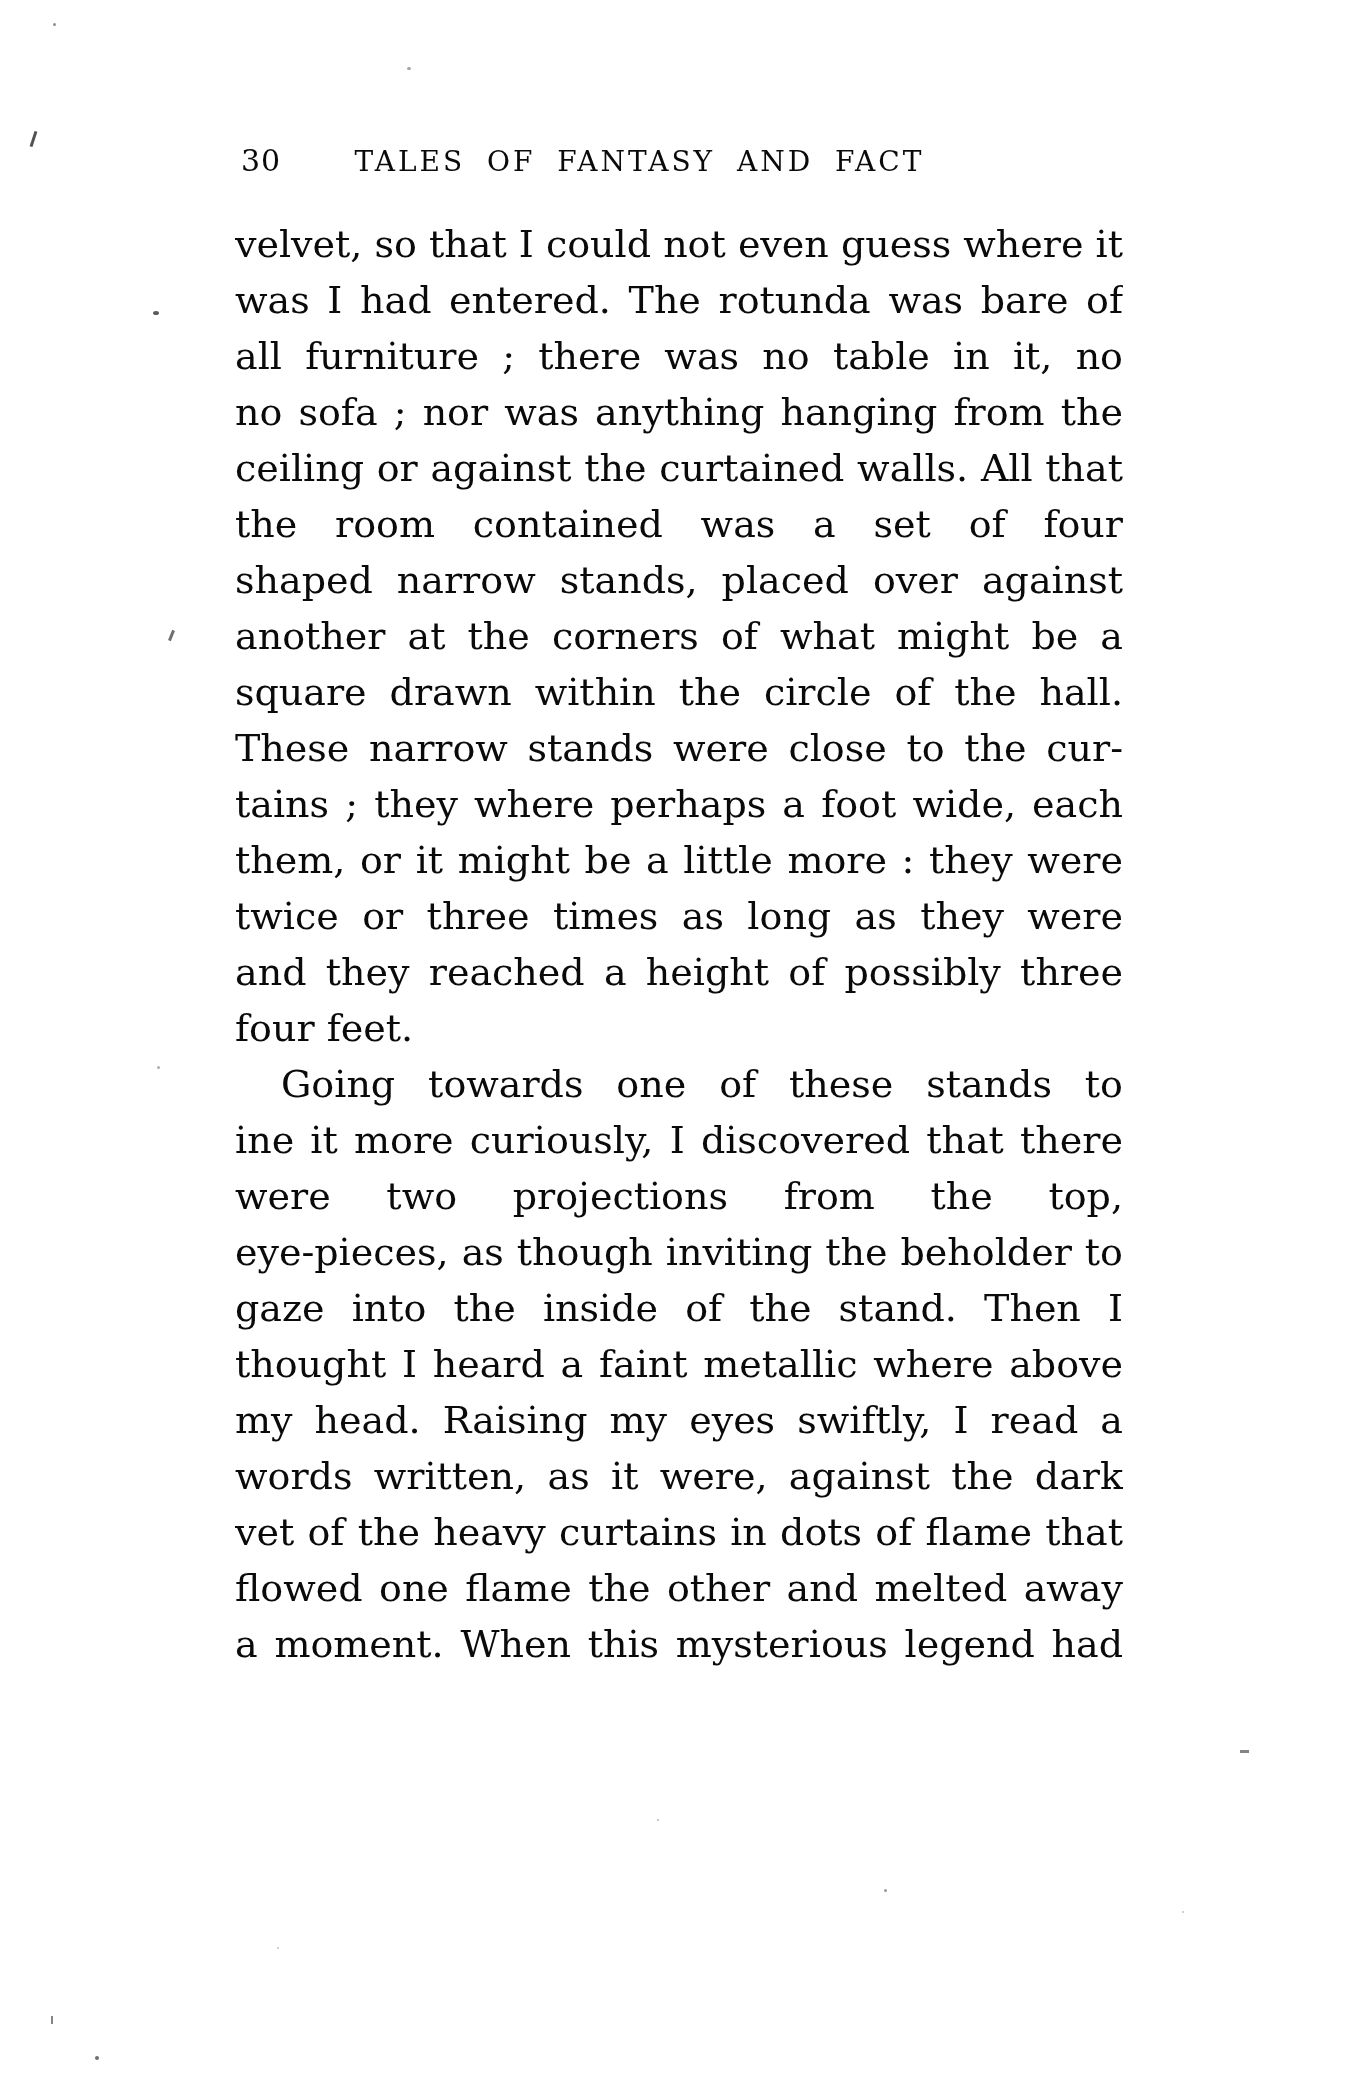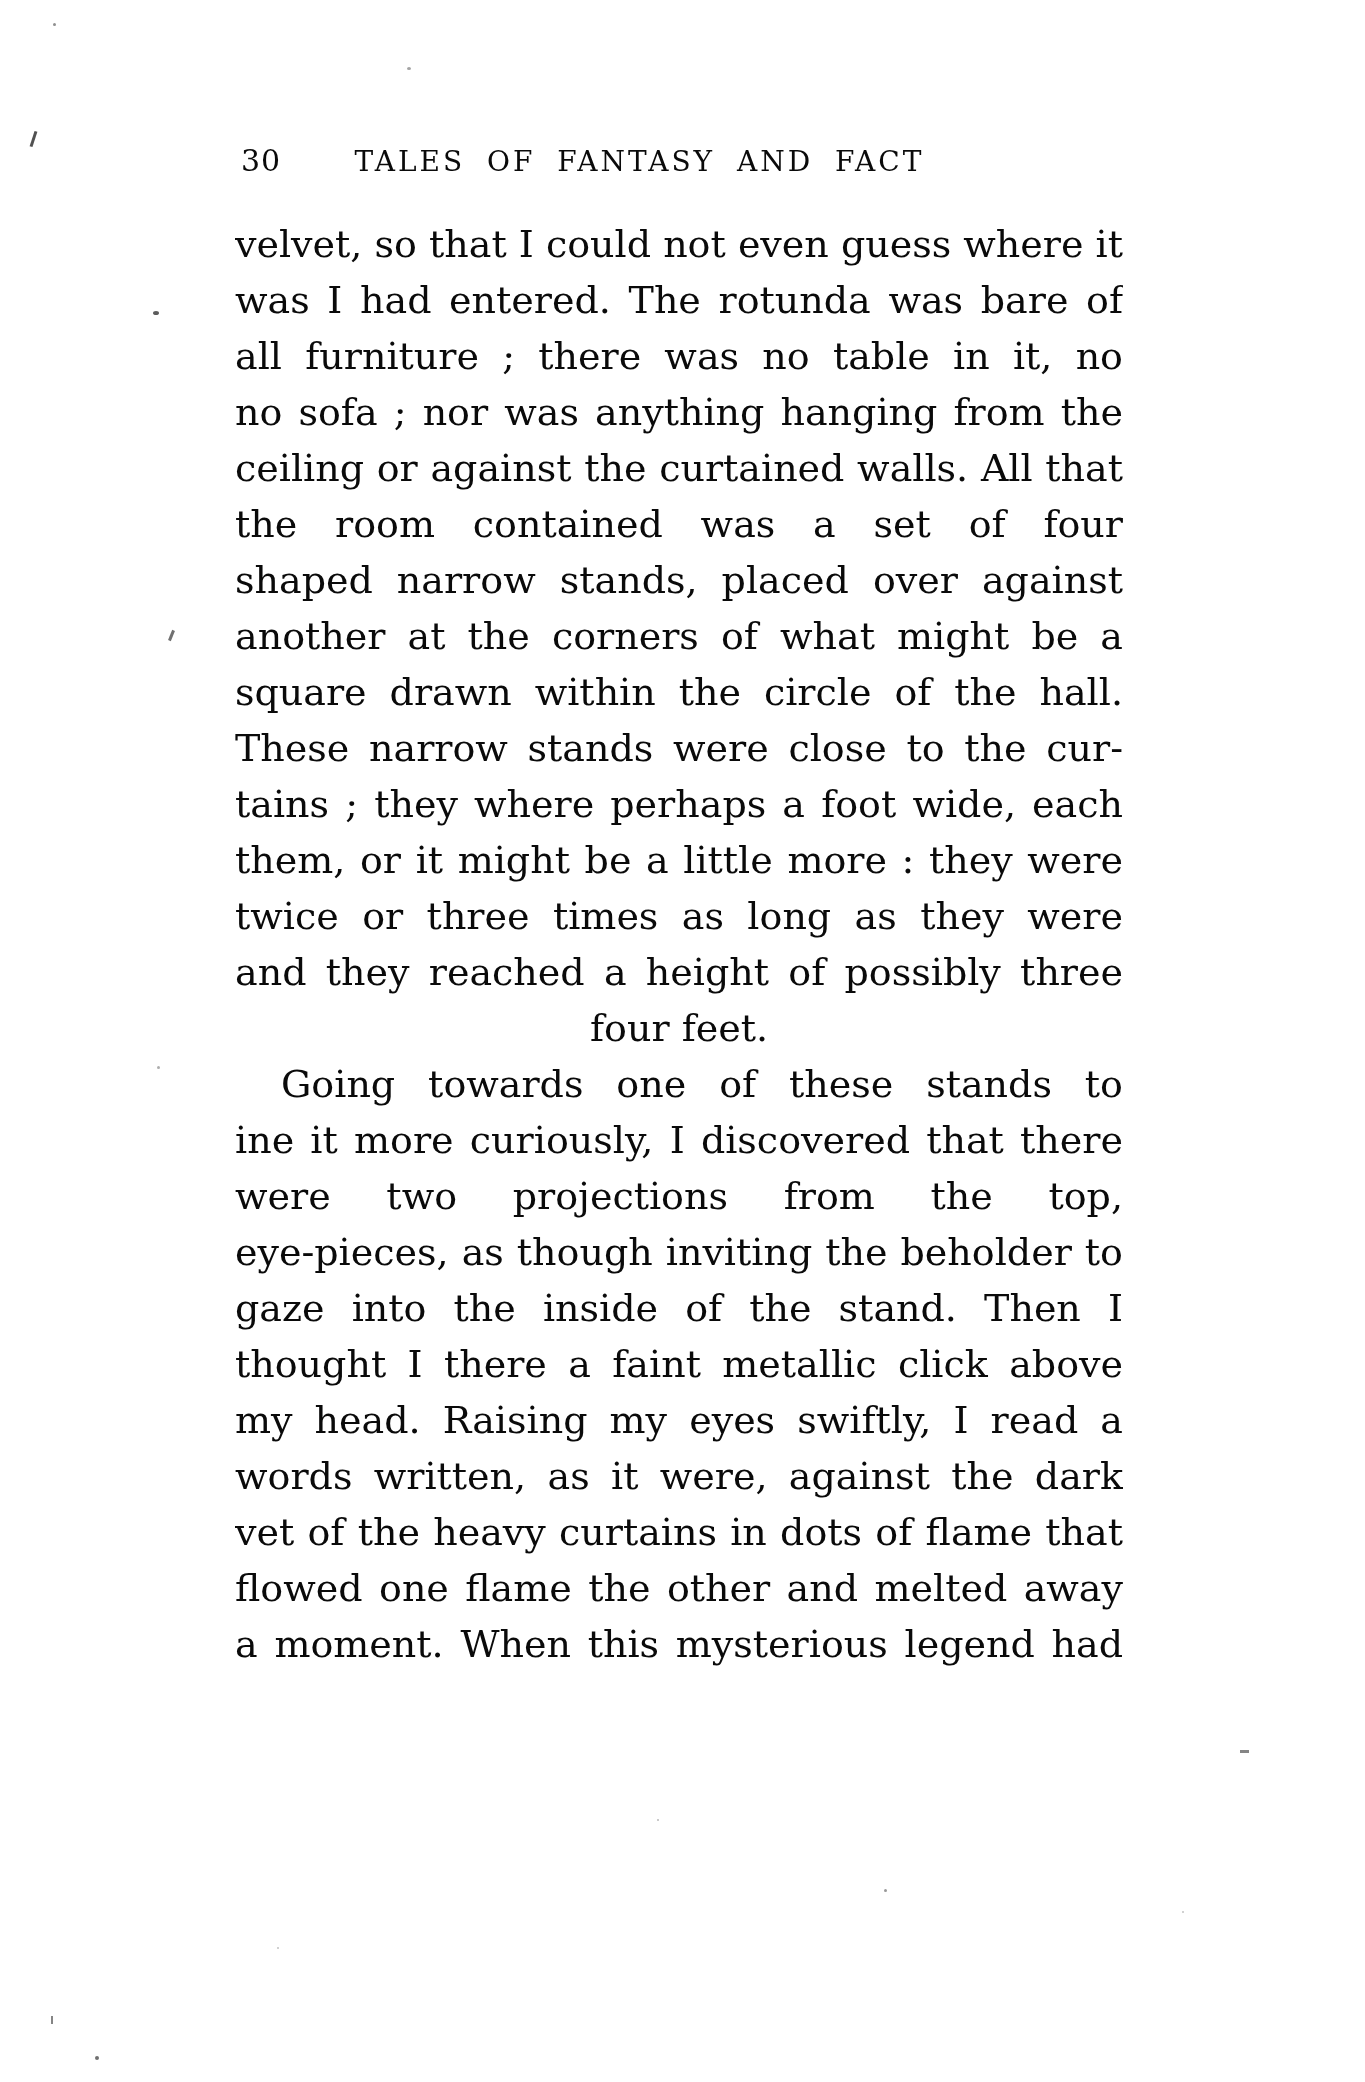--- a/index.html
+++ b/index.html
@@ -59,21 +59,21 @@
     text-align: justify;
     white-space: normal;
   }
   .line::after {
     content: "";
     display: inline-block;
     width: 100%;
     height: 0;
   }
   .line.no-just {
-    text-align: center;
+    text-align: left;
   }
   .line.no-just::after {
     content: none;
   }
   .line.indent {
     text-indent: 46px;
   }
   .speck {
     position: absolute;
     background: #333;
@@ -103,21 +103,21 @@
       <div class="line">tains ; they where perhaps a foot wide, each of</div>
       <div class="line">them, or it might be a little more : they were</div>
       <div class="line">twice or three times as long as they were wide ;</div>
       <div class="line">and they reached a height of possibly three or</div>
       <div class="line no-just">four feet.</div>
       <div class="line indent">Going towards one of these stands to exam-</div>
       <div class="line">ine it more curiously, I discovered that there</div>
       <div class="line">were two projections from the top, resembling</div>
       <div class="line">eye-pieces, as though inviting the beholder to</div>
       <div class="line">gaze into the inside of the stand.  Then I</div>
-      <div class="line">thought I there a faint metallic click above</div>
+      <div class="line">thought I heard a faint metallic where above</div>
       <div class="line">my head.  Raising my eyes swiftly, I read a few</div>
       <div class="line">words written, as it were, against the dark vel-</div>
       <div class="line">vet of the heavy curtains in dots of flame that</div>
       <div class="line">flowed one flame the other and melted away in</div>
       <div class="line">a moment.   When this mysterious legend had</div>
     </div>
 
   <div>
       <div class="speck" style="left: 53px; top: 23px; width: 3px; height: 3px; opacity: 0.55; border-radius: 50%;"></div>
       <div class="speck" style="left: 32px; top: 131px; width: 3px; height: 16px; opacity: 0.85; transform: rotate(18deg);"></div>

